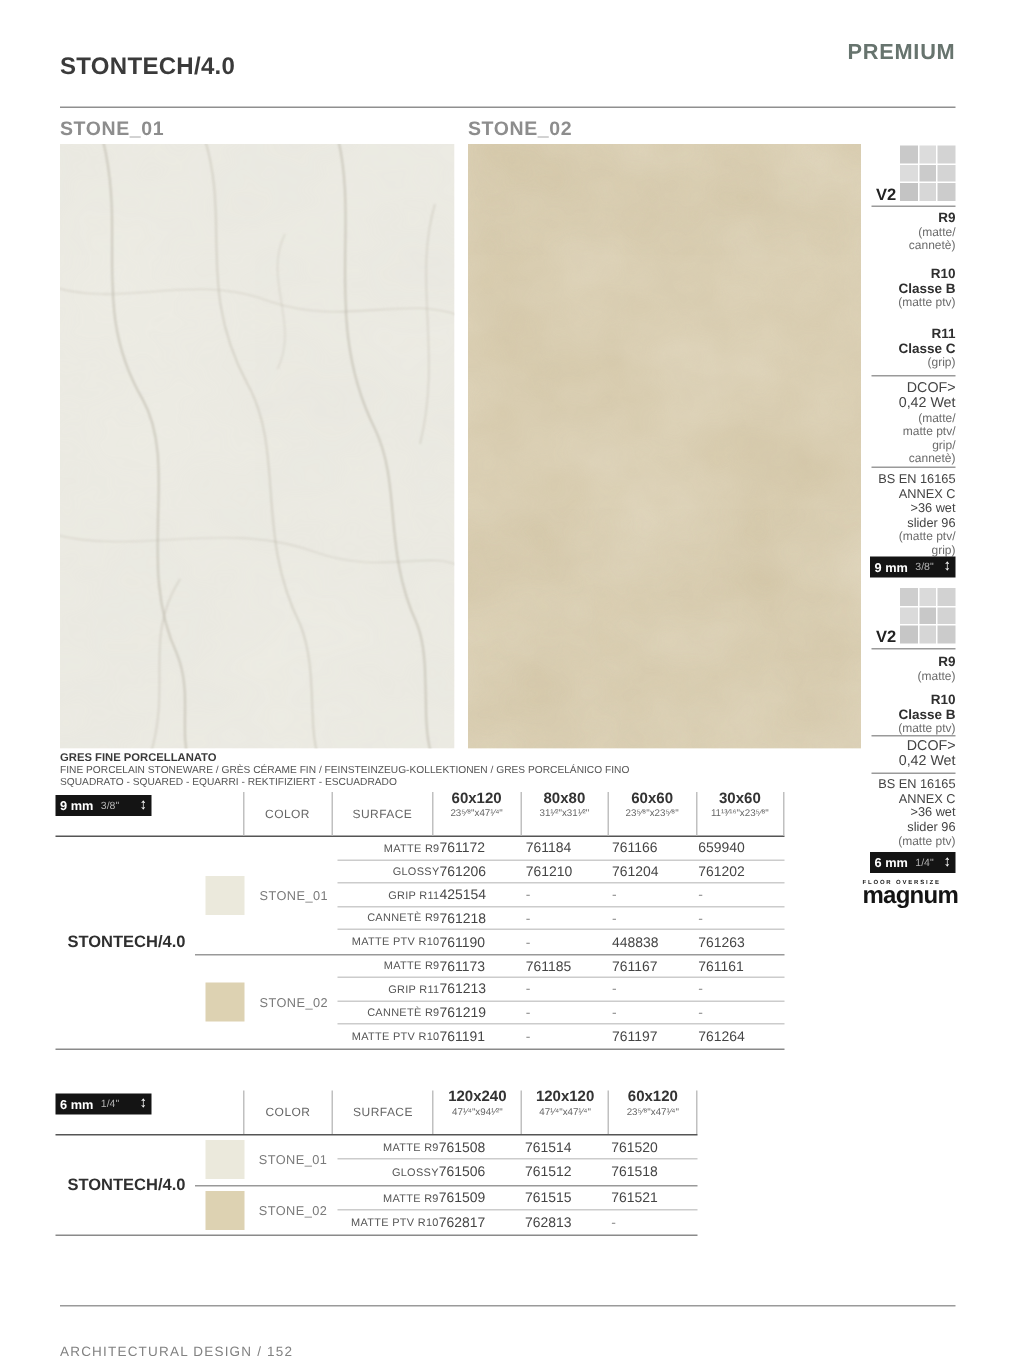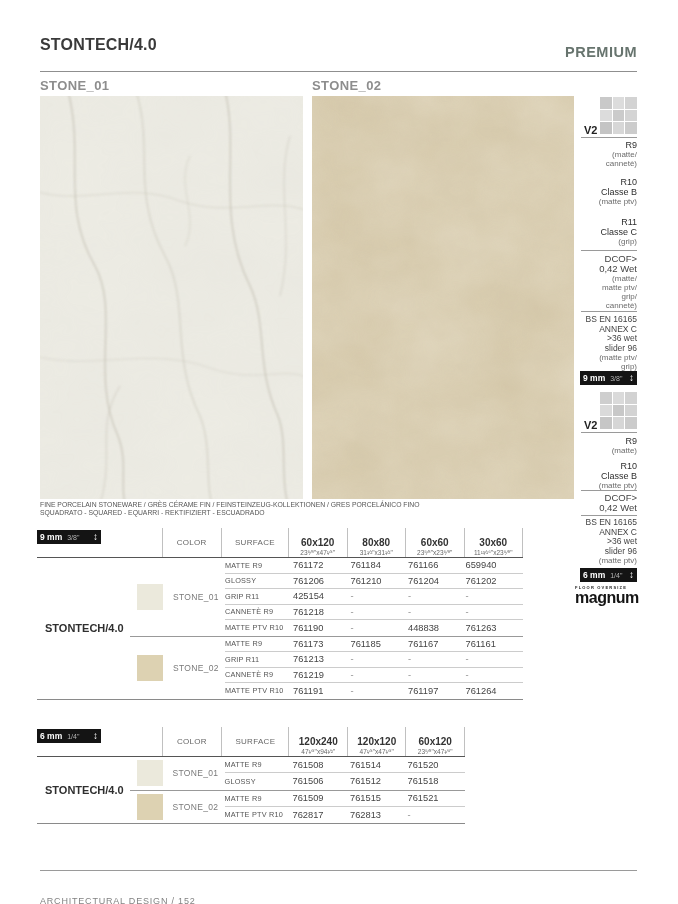--- a/index.html
+++ b/index.html
@@ -1,33 +1,33 @@
 <!DOCTYPE html>
 <html><head>
 <meta charset="utf-8">
 <style>
   html,body{margin:0;padding:0;background:#fff;}
   .page{position:relative;width:678px;height:904px;background:#ffffff;
         font-family:"Liberation Sans","DejaVu Sans",sans-serif;overflow:hidden;}
 
   
   .hdr-title{position:absolute;left:40px;top:36px;font-size:16px;font-weight:bold;color:#3a3a3a;letter-spacing:.2px;}
-  .hdr-premium{position:absolute;right:41px;top:44px;font-size:14.5px;font-weight:bold;color:#67746e;letter-spacing:.5px;}
+  .hdr-premium{position:absolute;right:41px;top:27px;font-size:14.5px;font-weight:bold;color:#67746e;letter-spacing:.5px;}
   .rule{position:absolute;height:1px;background:#8f8f8f;}
   .hdr-rule{left:40px;top:71px;width:597px;}
 
   
   .stone-label{position:absolute;top:78px;font-size:13px;font-weight:bold;color:#8d8d8d;letter-spacing:.4px;}
   .stone{position:absolute;top:96px;height:403px;display:block;}
 
   
   .sidebar{position:absolute;left:581px;top:0;width:56px;height:904px;}
   .sb-rule{position:absolute;left:0;right:0;height:1px;background:#9a9a9a;}
   .sb-block{position:absolute;left:-14px;right:0;text-align:right;}
-  .sb-bold{font-size:9px;font-weight:normal;color:#2e2e2e;line-height:10px;white-space:pre-line;}
+  .sb-bold{font-size:9px;font-weight:bold;color:#2e2e2e;line-height:10px;white-space:pre-line;}
   .sb-main{font-size:9.5px;color:#444;line-height:10px;white-space:pre-line;}
   .sb-main4{font-size:8.5px;color:#444;line-height:9.5px;white-space:pre-line;}
   .sb-note{font-size:8px;color:#6b6b6b;line-height:9px;white-space:pre-line;}
   .v2wrap{position:absolute;right:0;width:56px;height:37px;}
   .v2grid{position:absolute;right:0;top:0;width:37px;height:37px;display:grid;
           grid-template-columns:repeat(3,1fr);grid-template-rows:repeat(3,1fr);gap:1px;}
   .v2grid span{display:block;}
   .v2label{position:absolute;left:3px;bottom:-2px;font-size:11px;font-weight:bold;color:#222;}
   .logo-wrap{position:absolute;right:0;left:-6px;text-align:left;}
   .logo-top{font-size:4px;font-weight:bold;color:#1a1a1a;letter-spacing:1.2px;line-height:5px;}
@@ -49,42 +49,42 @@
   .ptable{position:absolute;left:37px;}
   .thead{position:relative;display:flex;height:29px;border-bottom:1px solid #555;}
   .th-label{position:relative;width:128px;height:100%;}
   .th-label .badge{left:0;top:2px;width:64px;}
   .th-color{width:60px;}
   .th-surface{width:68px;}
   .th-color,.th-surface{border-left:1px solid #c0c0c0;display:flex;align-items:center;justify-content:center;
         font-size:8px;color:#666;letter-spacing:.3px;}
   .th-sizes{display:flex;}
   .th-size{width:57.5px;border-left:1px solid #c0c0c0;display:flex;flex-direction:column;
-        align-items:center;justify-content:flex-end;}
+        align-items:center;justify-content:flex-start;}
   .th-size:last-child{border-right:1px solid #c0c0c0;}
   .th-size .cm{font-size:10px;font-weight:bold;color:#333;line-height:10px;}
   .th-size .inch{font-size:6.5px;color:#666;line-height:8px;margin-top:1px;}
   .tbody{display:flex;border-bottom:1px solid #8a8a8a;}
   .brand{width:128px;display:flex;align-items:center;box-sizing:border-box;padding-left:8px;
         font-size:11px;font-weight:bold;color:#2f2f2f;}
   .t9 .brand{width:93px;}
   .t9 .groups{width:393px;}
   .t6 .brand{width:93px;}
   .groups{flex:1;}
   .group{display:flex;}
   .group + .group{border-top:1px solid #999;}
   .g-color{width:95px;display:flex;align-items:center;box-sizing:border-box;padding-left:7px;gap:10px;}
   .swatch{width:26px;height:26px;flex:none;}
   .g-name{font-size:8.5px;color:#7a7a7a;letter-spacing:.3px;}
   .g-rows{flex:1;display:flex;flex-direction:column;}
   .row{display:flex;align-items:center;box-sizing:border-box;}
   .t9 .row{height:15.5px;}
   .t6 .row{height:16.25px;}
   .row:not(:last-child){border-bottom:1px solid #cccccc;}
-  .surface{width:68px;text-align:left;font-size:7.3px;color:#555;letter-spacing:.2px;}
+  .surface{width:68px;text-align:right;font-size:7.3px;color:#555;letter-spacing:.2px;}
   .code{width:57.5px;font-size:9.3px;color:#444;}
   .code.dash{color:#8d8d8d;}
 
   
   .ftr-rule{left:40px;top:870px;width:597px;background:#9a9a9a;}
   .ftr-text{position:absolute;left:40px;top:896px;font-size:9px;color:#828282;letter-spacing:.8px;}
 </style>
 </head>
 <body>
 
@@ -244,20 +244,21 @@
       <span class="b-arrow">↕</span>
     </div>
 
     <div class="logo-wrap" style="top:585px">
       <div class="logo-top">FLOOR OVERSIZE</div>
       <div class="logo-main">magnum</div>
     </div>
   </div>
 
   <div class="intro">
+    <div class="intro-title">GRES FINE PORCELLANATO</div>
     <div class="intro-line">FINE PORCELAIN STONEWARE / GRÈS CÉRAME FIN / FEINSTEINZEUG-KOLLEKTIONEN / GRES PORCELÁNICO FINO</div>
     <div class="intro-line">SQUADRATO - SQUARED - EQUARRI - REKTIFIZIERT - ESCUADRADO</div>
   </div>
 
   <div id="table-9mm" class="ptable t9" style="top:528px;width:486px">
     <div class="thead">
       <div class="th-label">
         <div class="badge">
           <span class="b-mm">9 mm</span>
           <span class="b-in">3/8"</span>

